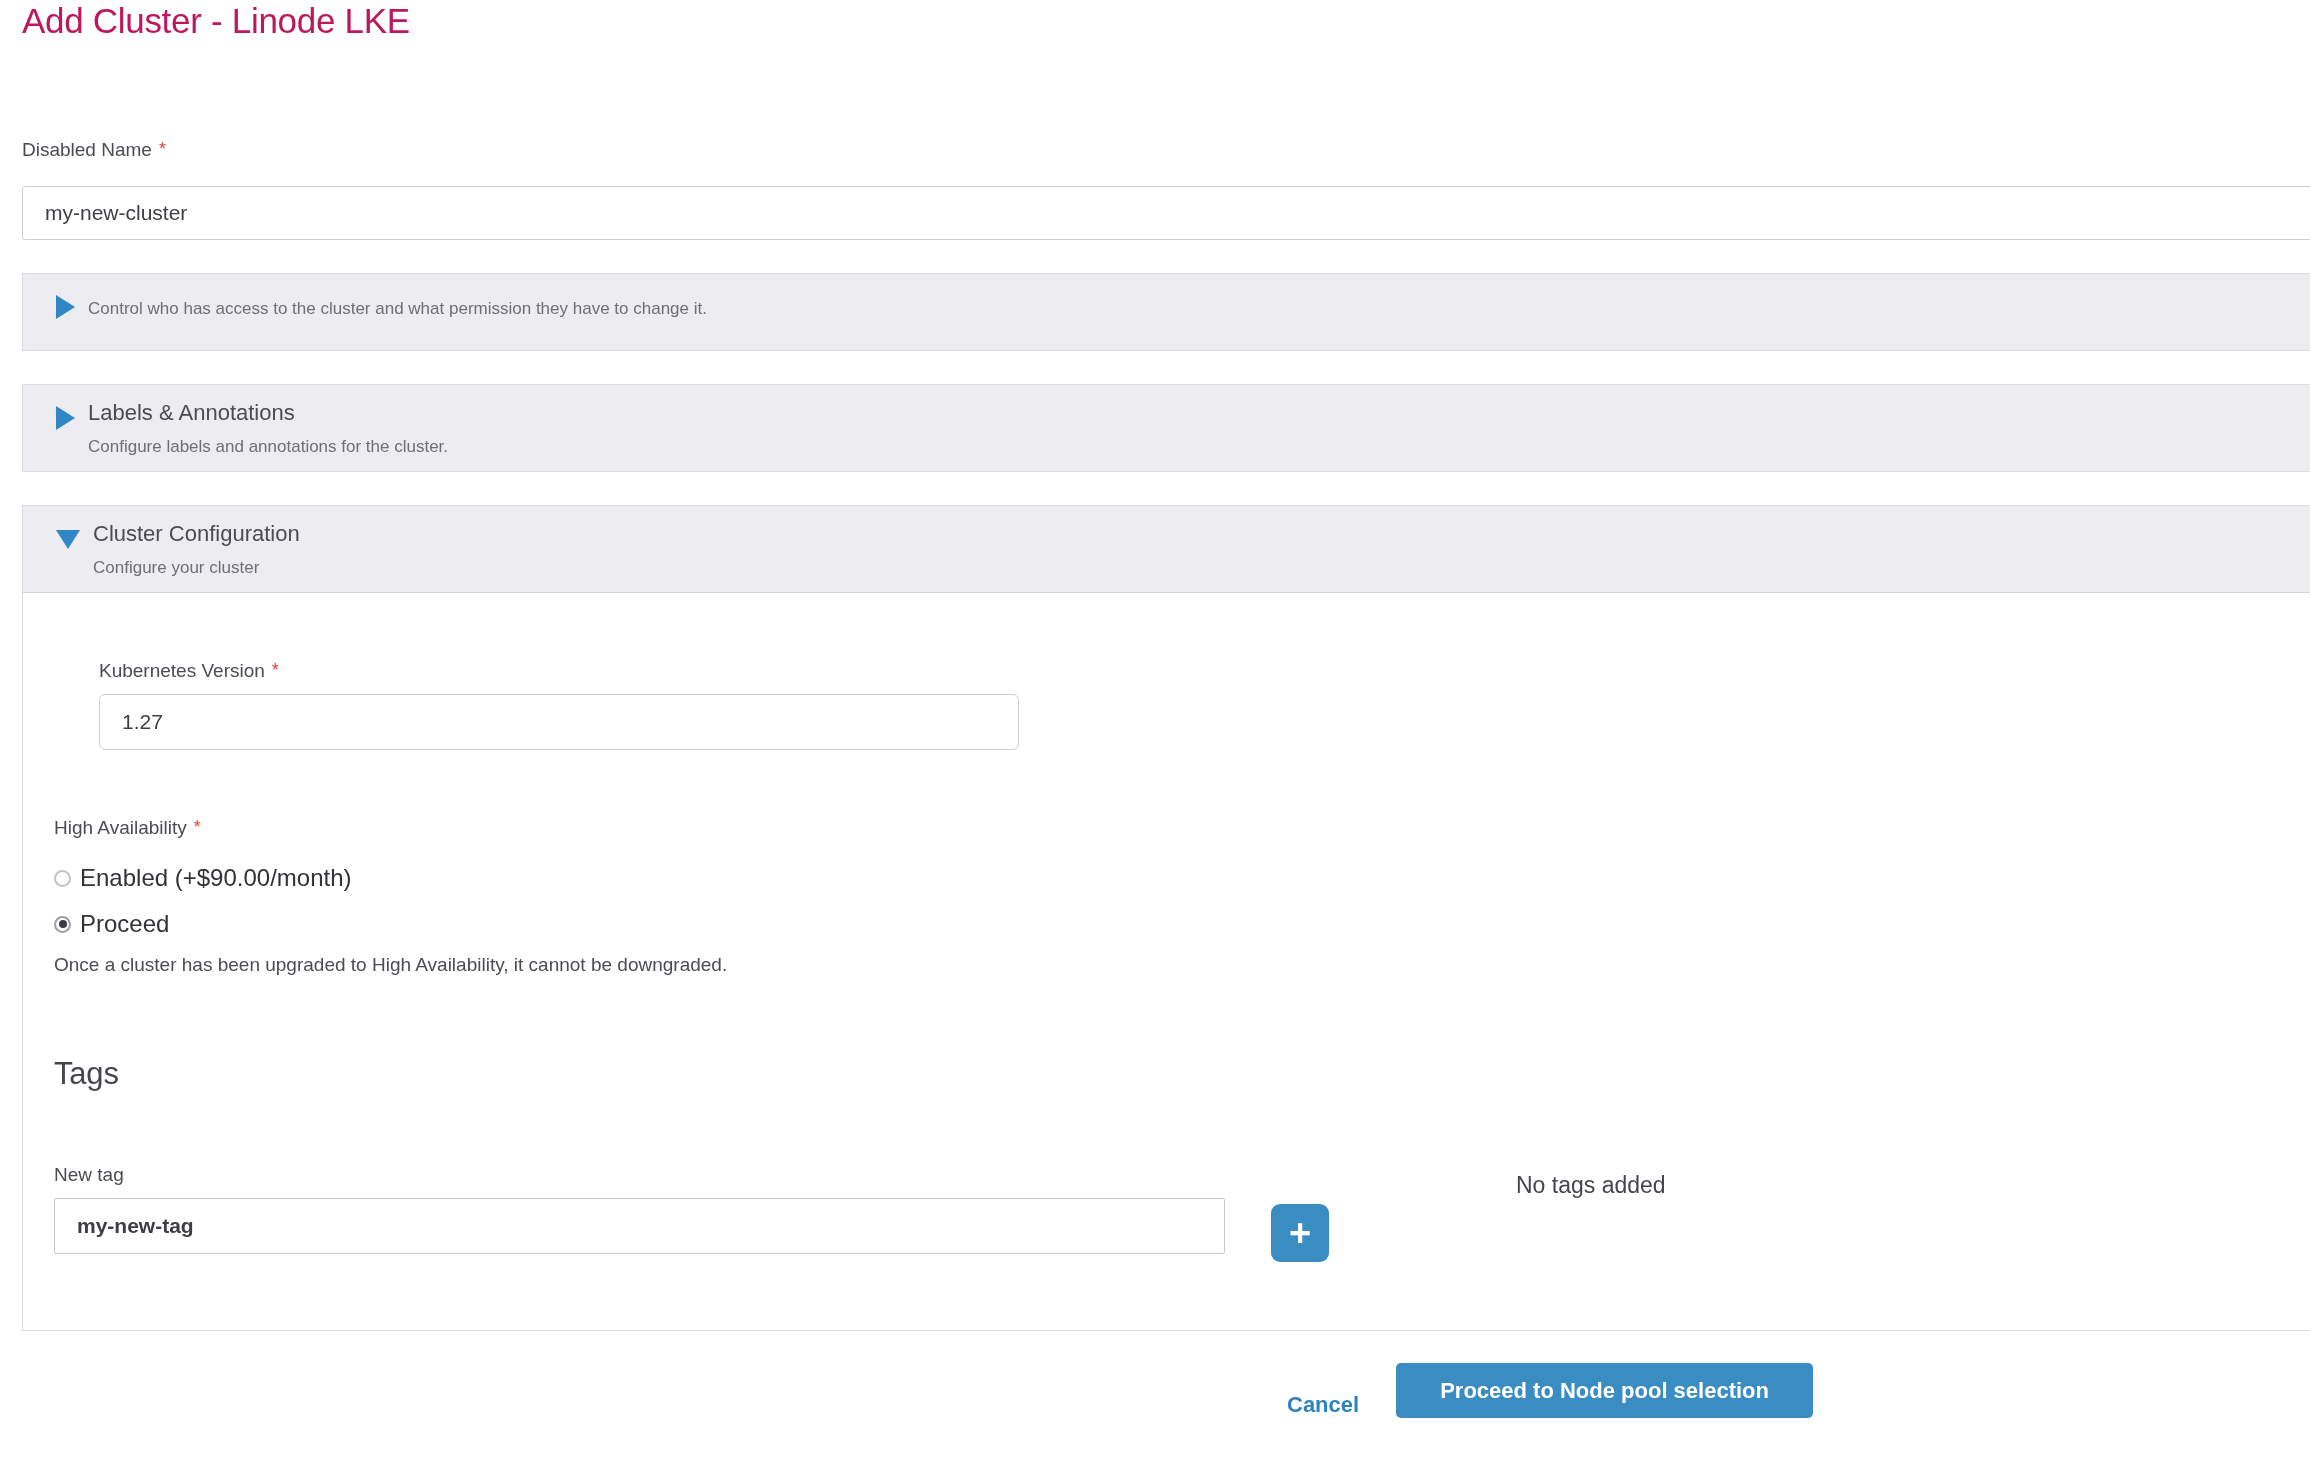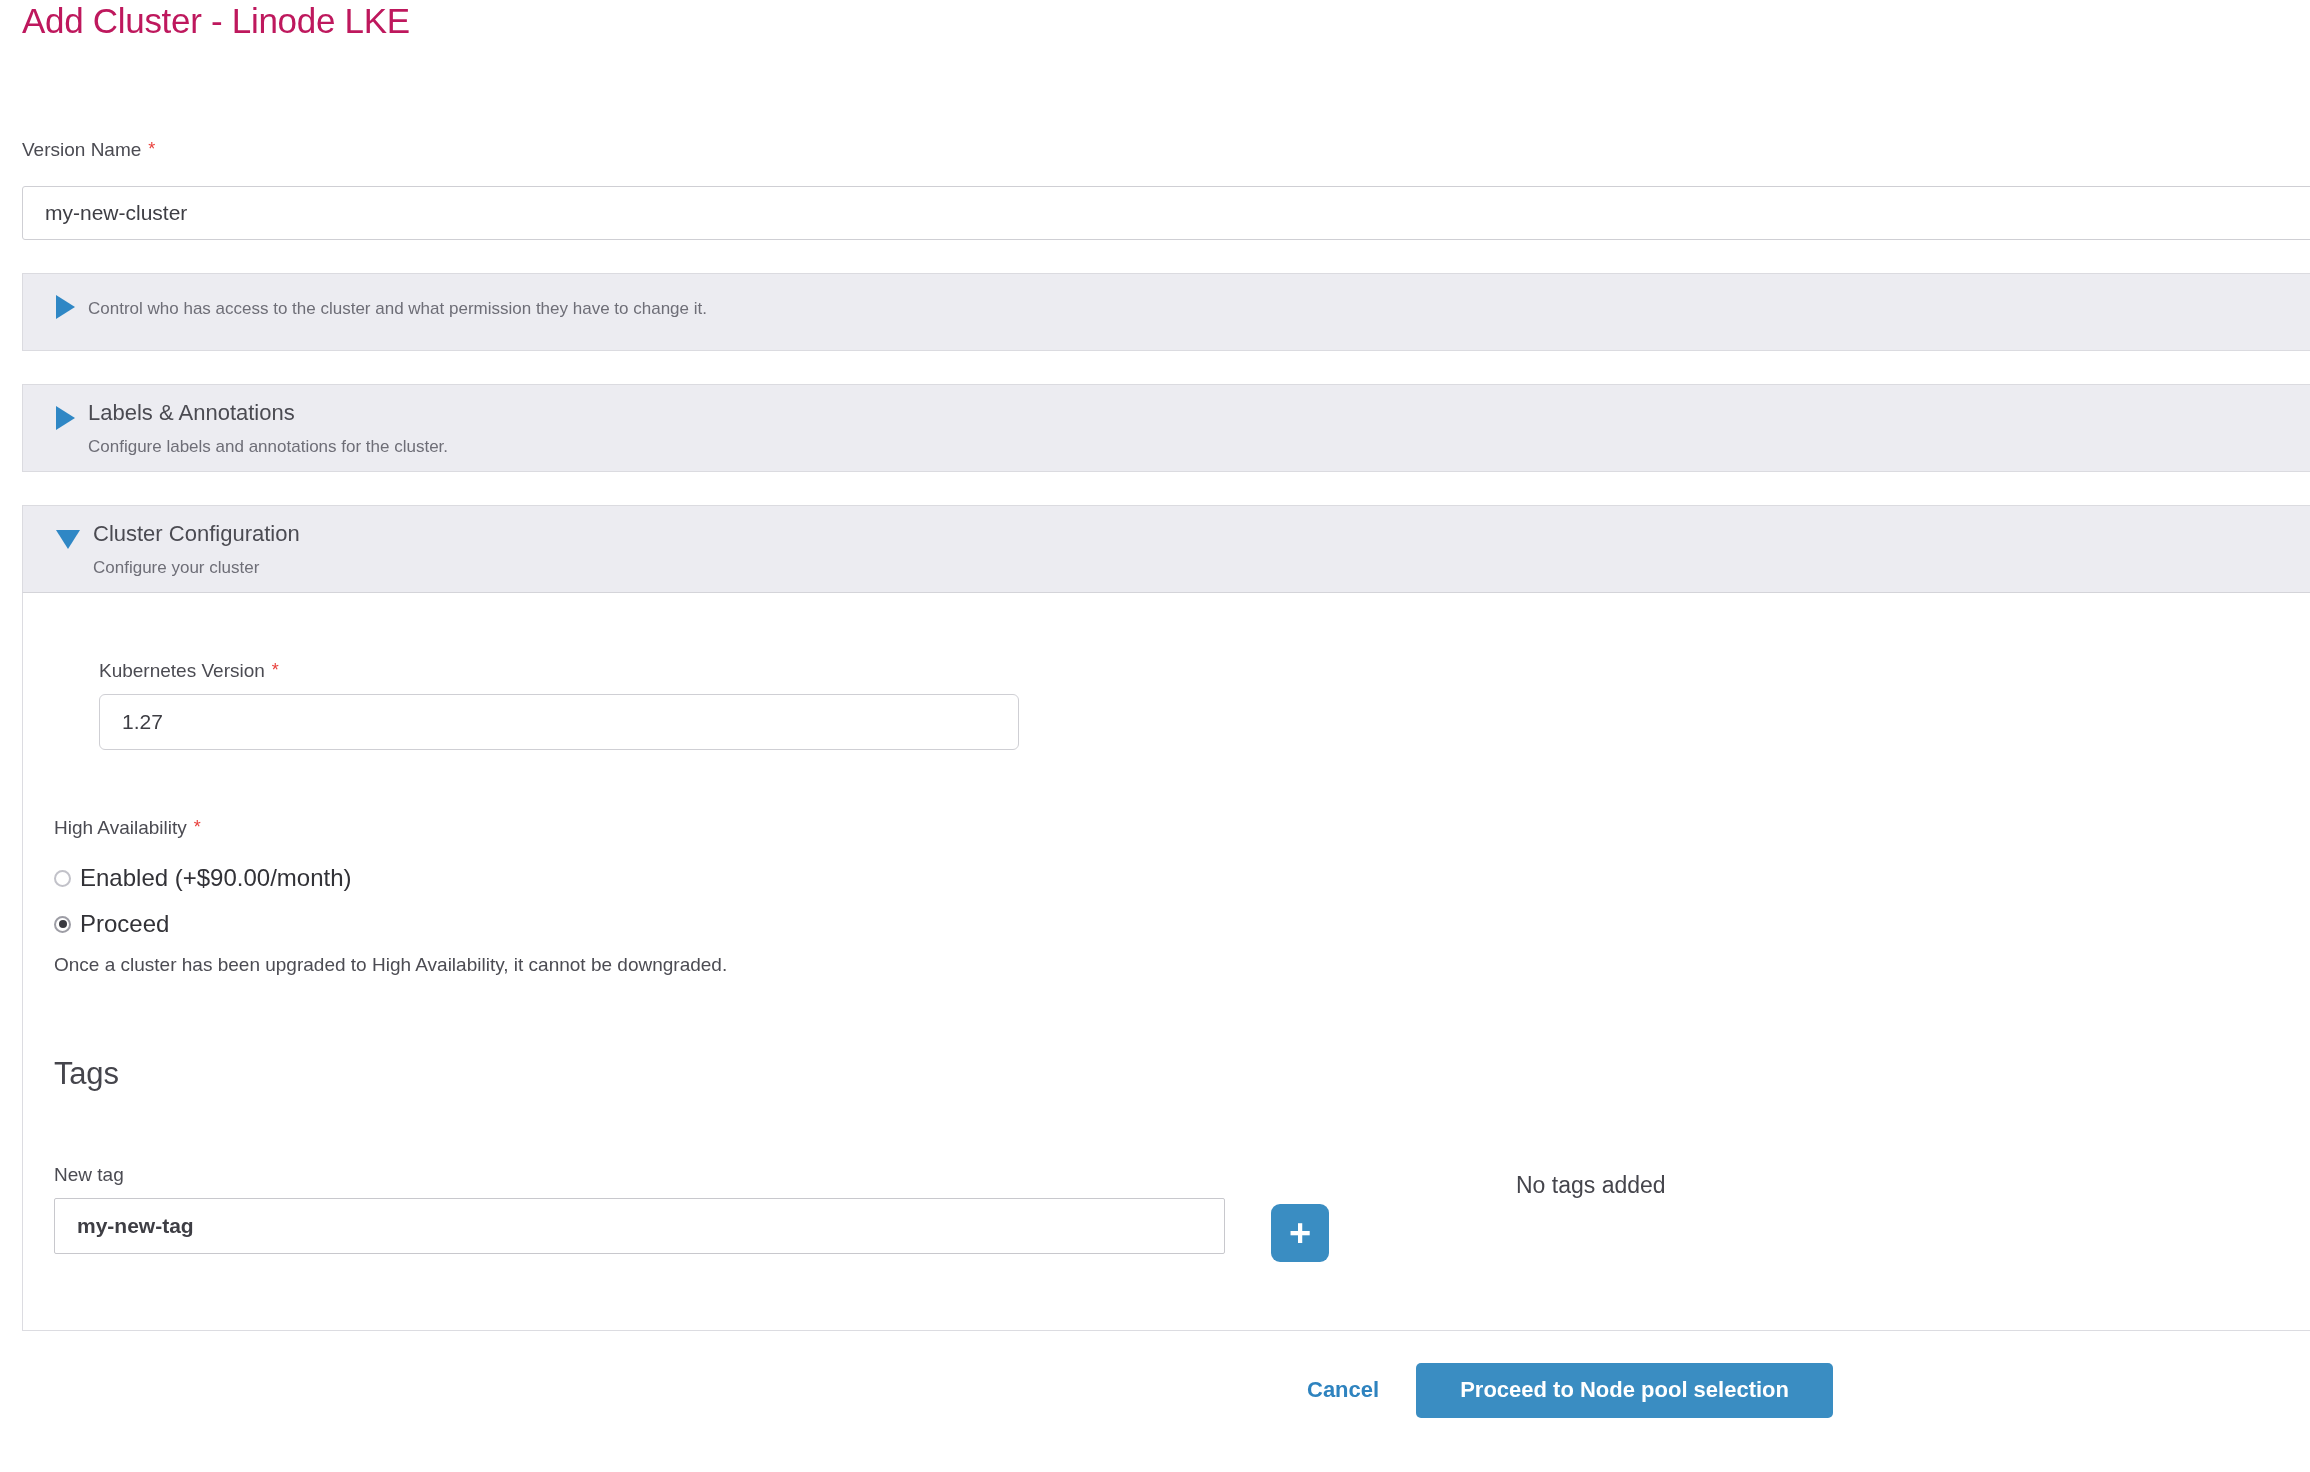--- a/index.html
+++ b/index.html
@@ -194,22 +194,21 @@
   }
 
   
   .footer-actions {
     position: absolute;
     top: 1362px;
     left: 0;
     width: 2310px;
     height: 56px;
     display: flex;
-    align-items: center;
-    padding-left: 20px;
+    align-items: flex-end;
   }
   .cancel-link {
     margin-left: 1287px;
     font-size: 22px;
     font-weight: 600;
     color: #2e83bf;
     background: none;
     border: none;
     cursor: pointer;
     font-family: "Liberation Sans", sans-serif;
@@ -230,21 +229,21 @@
   .chevron-svg { flex: 0 0 auto; }
 </style>
 </head>
 <body>
 
 <div class="page">
 
   <h1 class="page-title">Add Cluster - Linode LKE</h1>
 
   <div class="cluster-name-block">
-    <label class="field-label">Version Name</label><span class="required-mark">*</span>
+    <label class="field-label">Disabled Name</label><span class="required-mark">*</span>
     <input class="text-input" type="text" value="my-new-cluster" style="">
   </div>
 
   <div class="accordion">
     <div class="accordion-header">
       <span class="caret caret-right"></span>
       <div>
         <div class="accordion-subtitle">Control who has access to the cluster and what permission they have to change it.</div>
       </div>
     </div>

